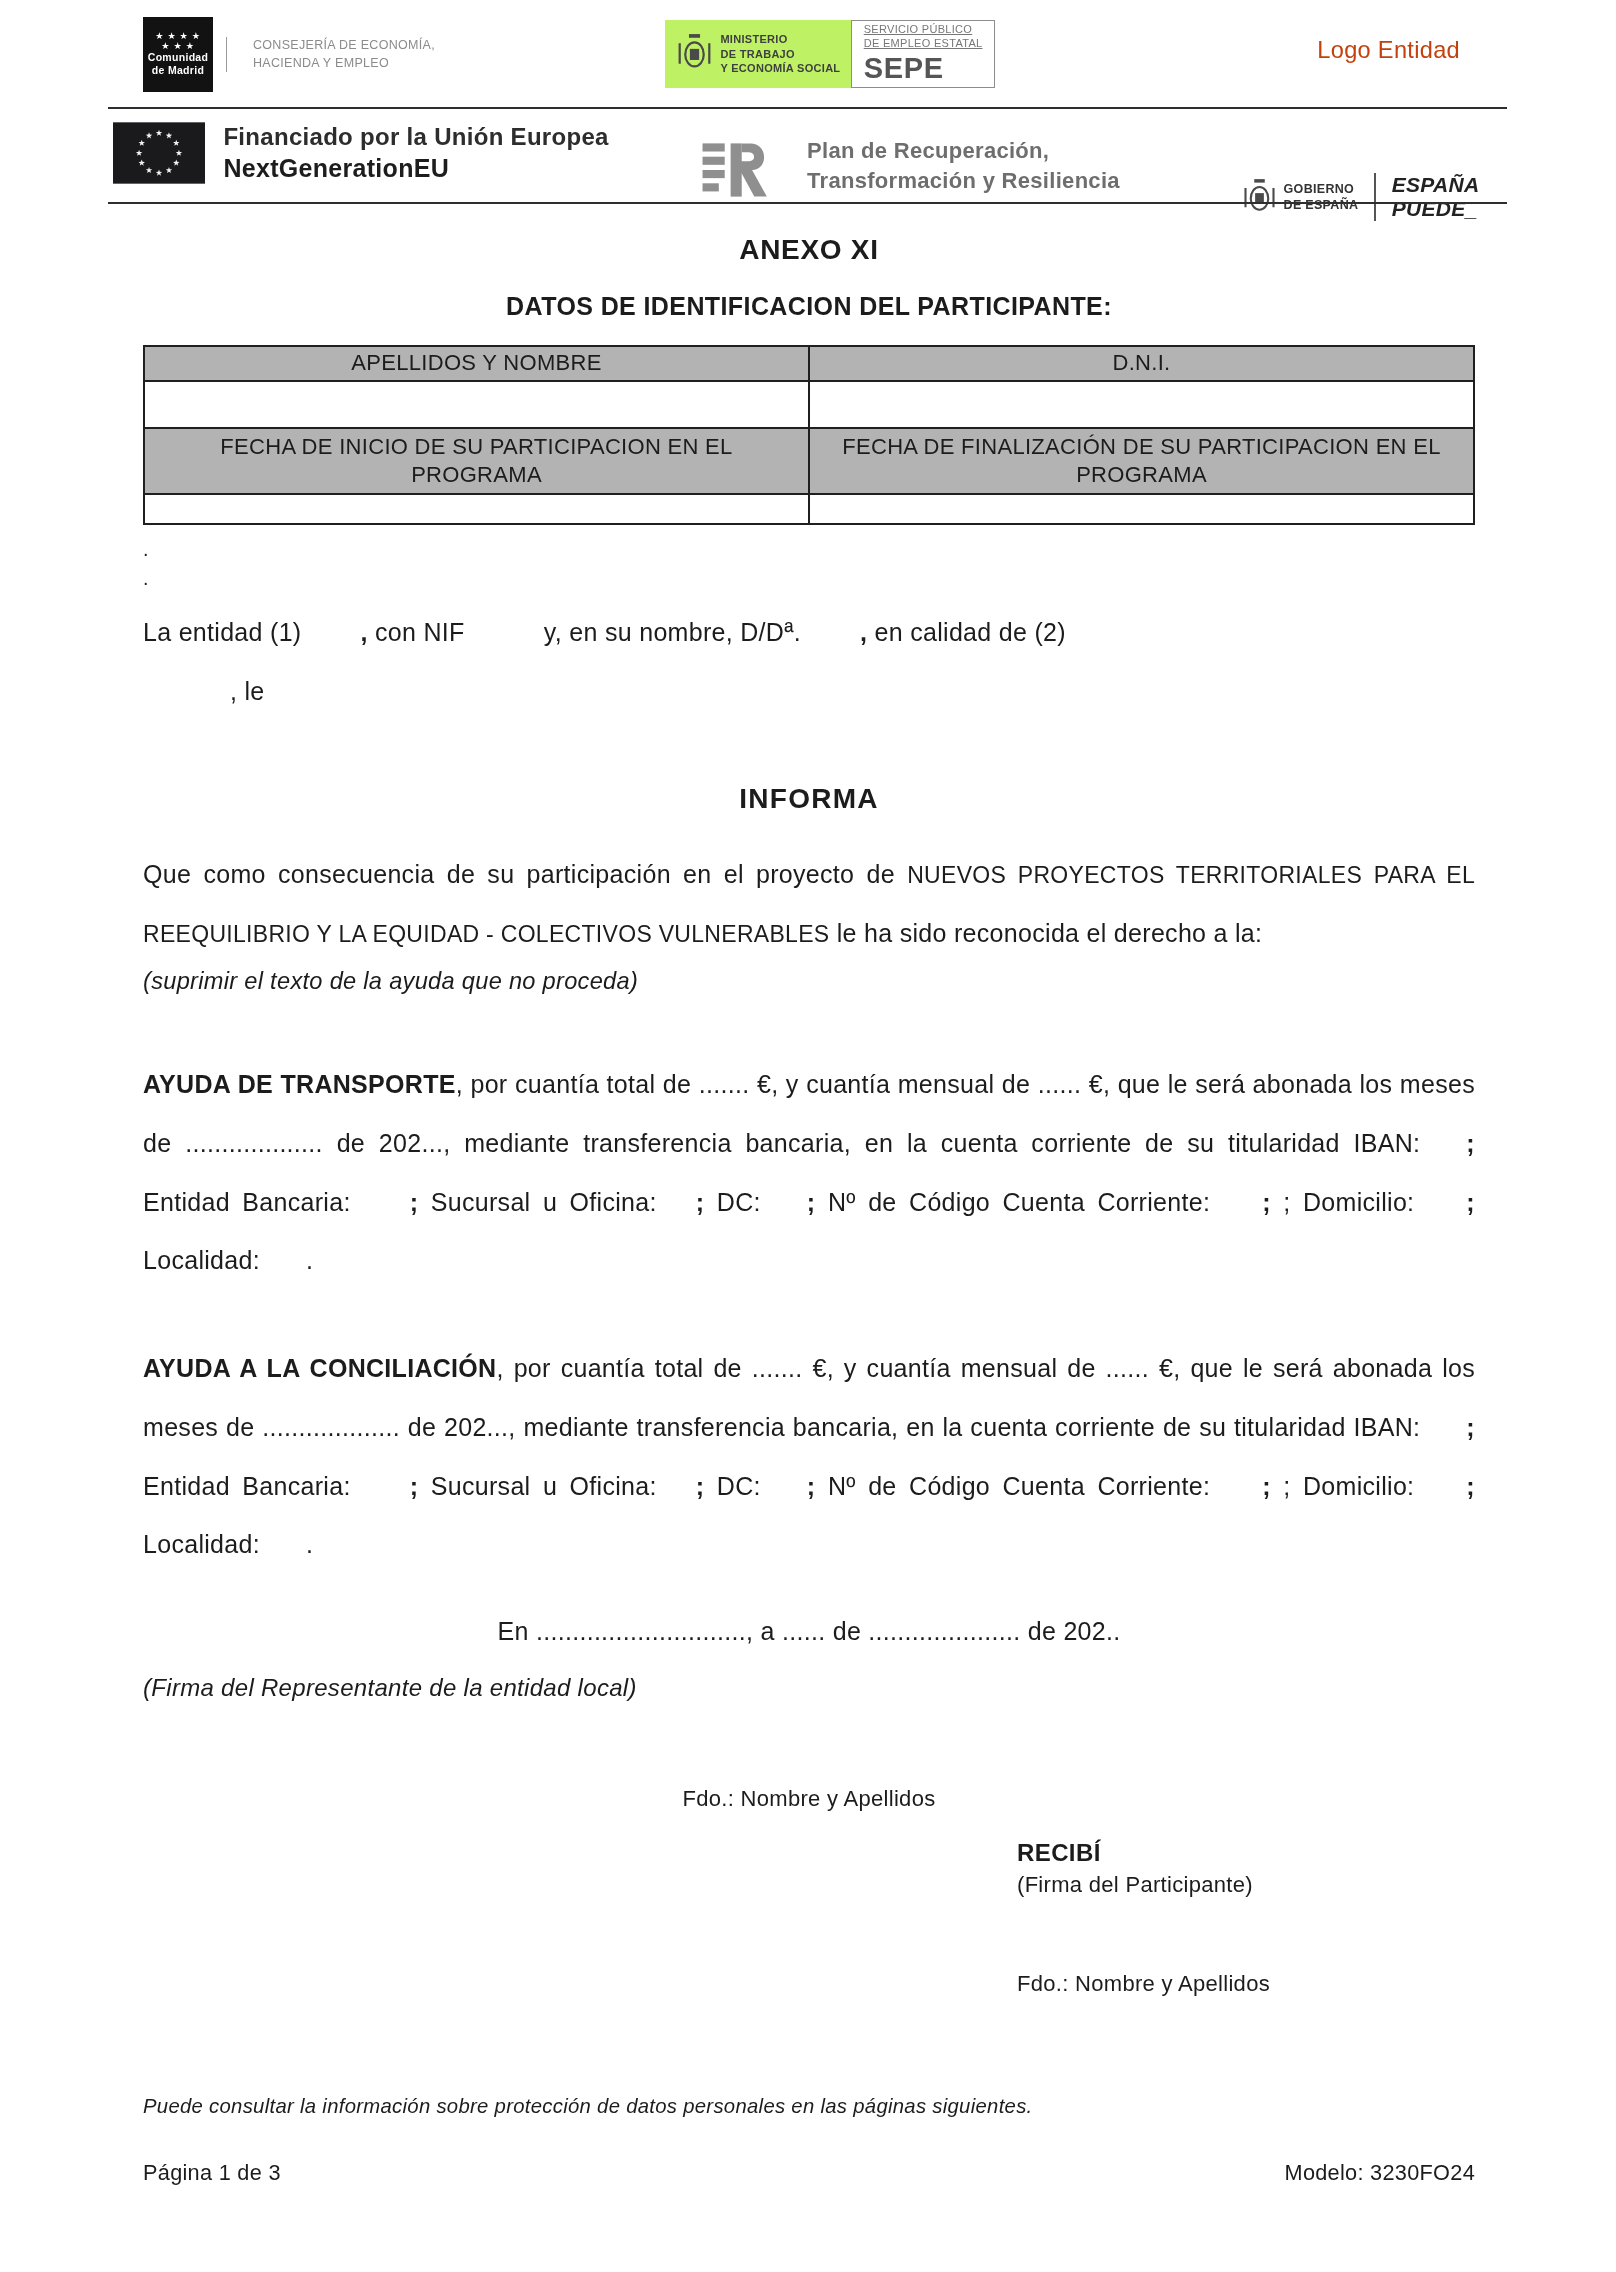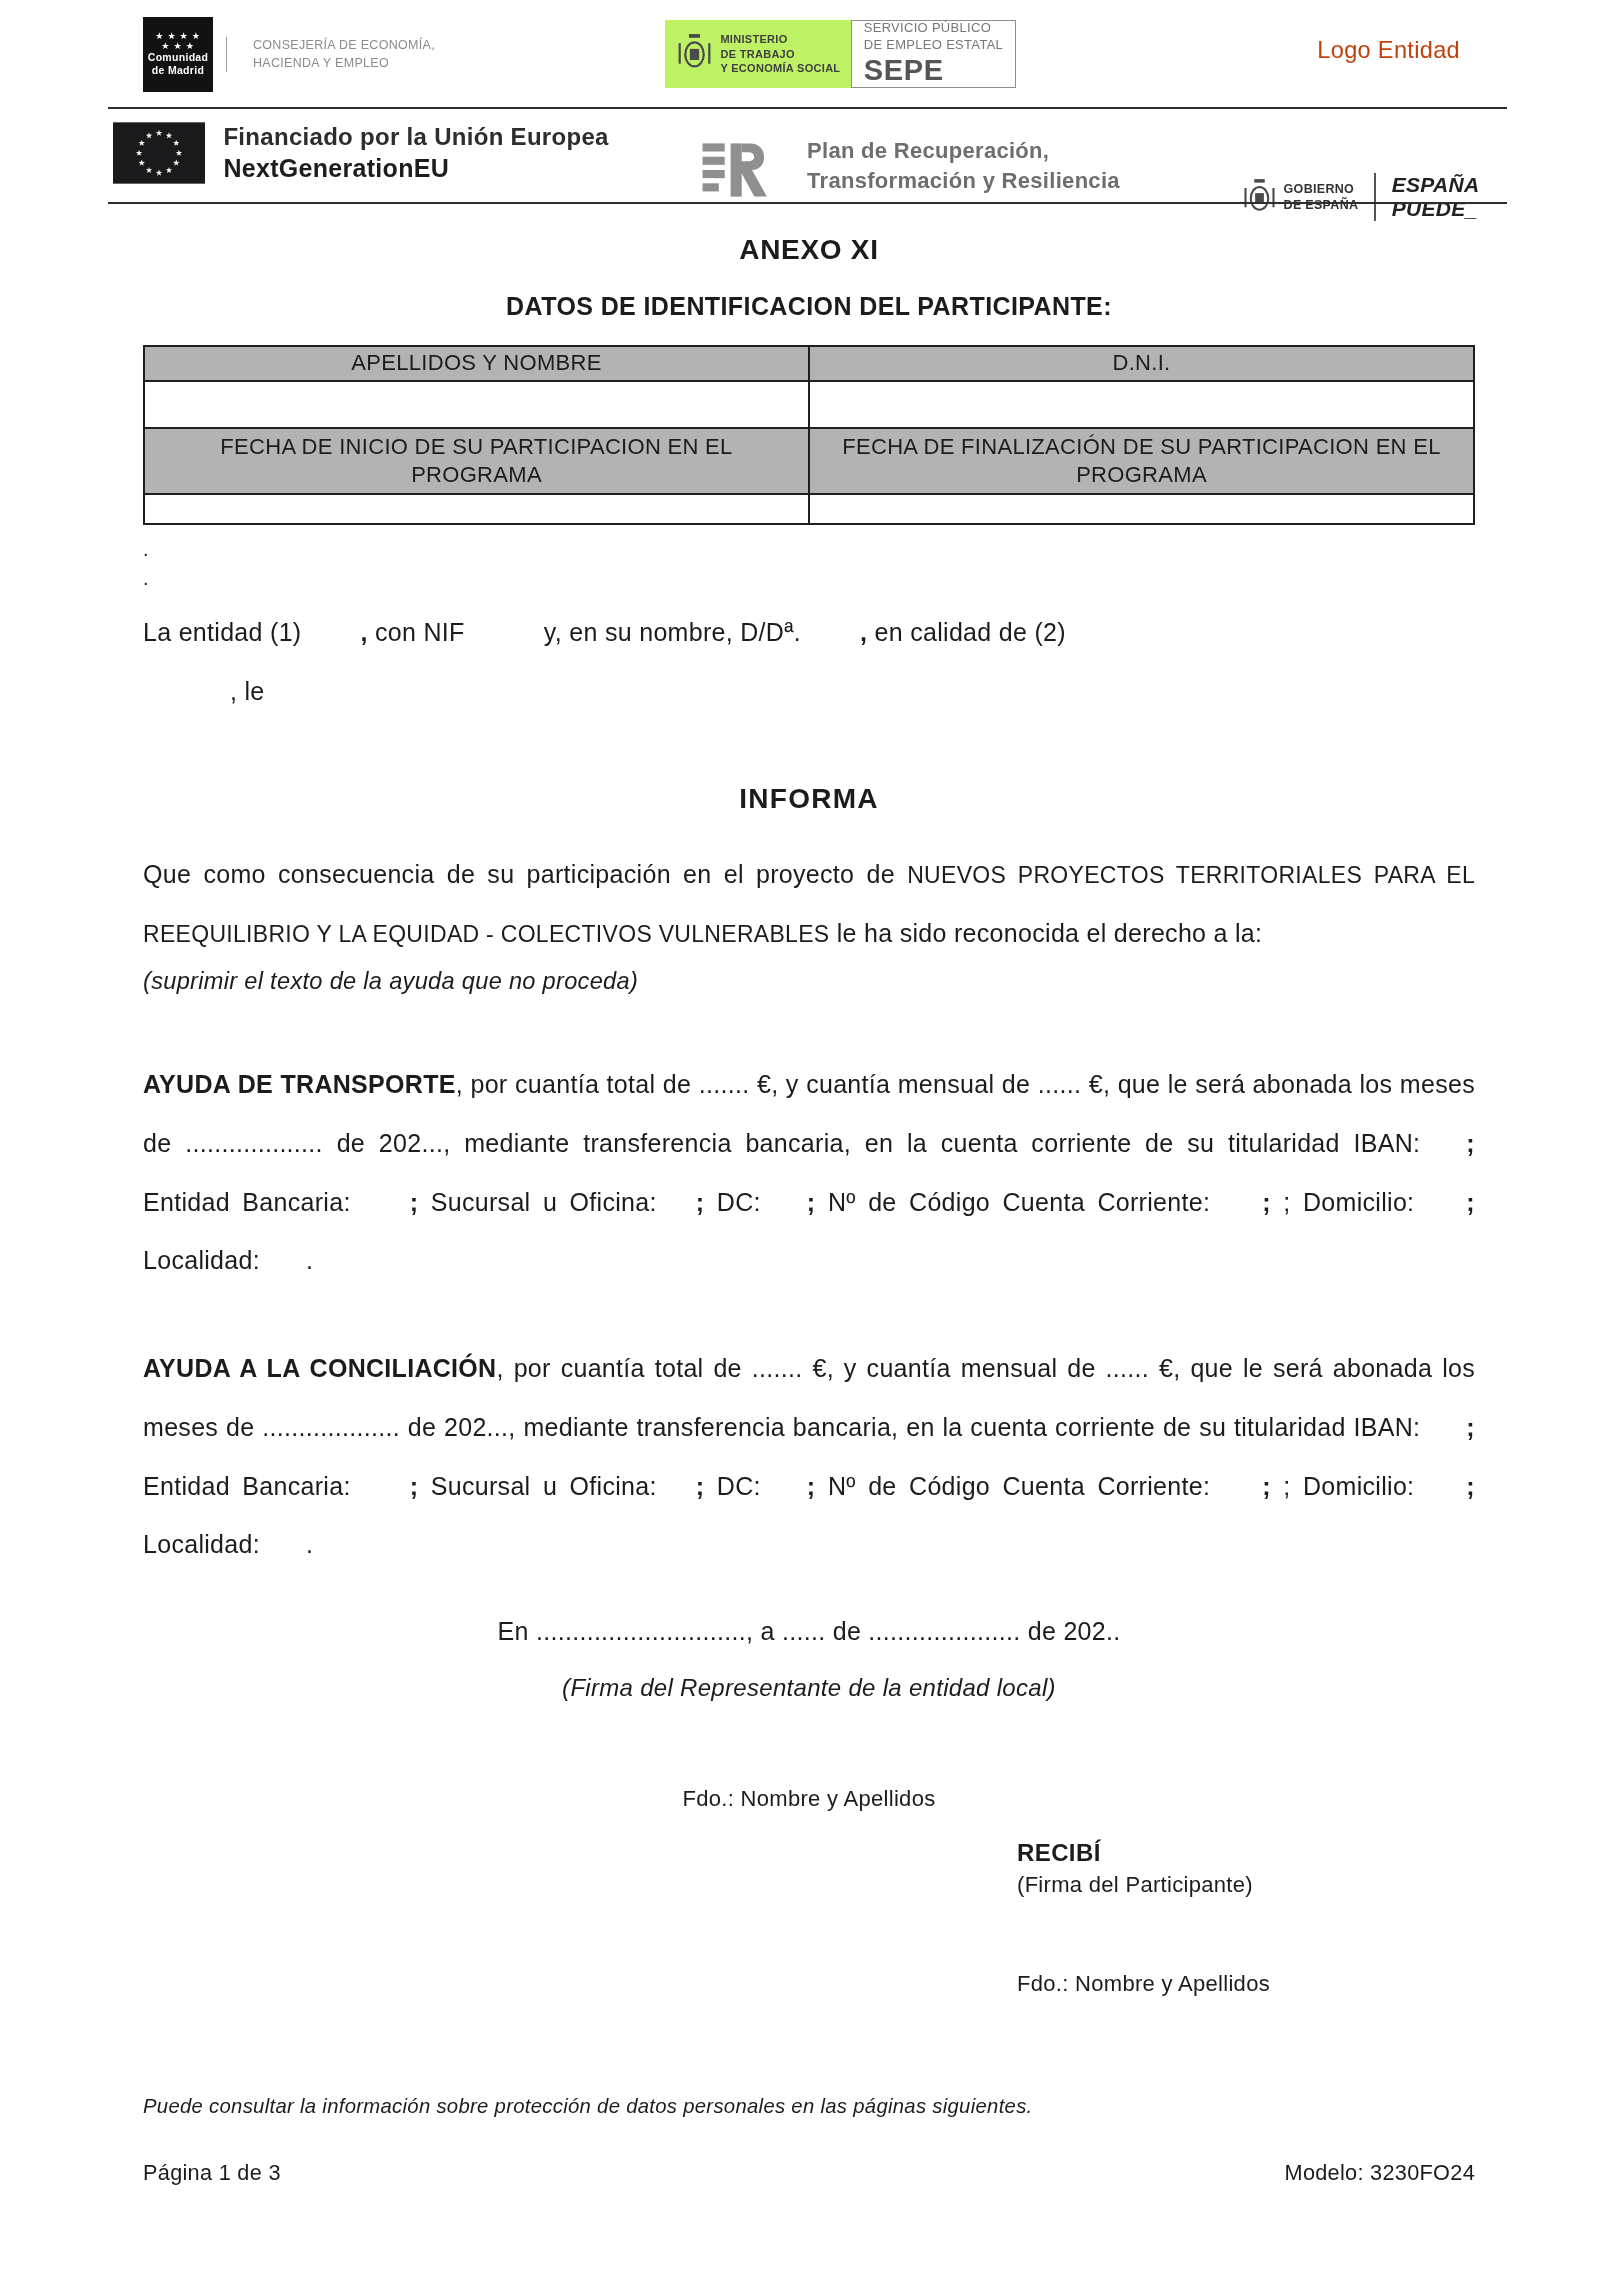--- a/index.html
+++ b/index.html
@@ -16,21 +16,21 @@
   .madrid-stars { font-size:9.2px; line-height:1.05; letter-spacing:0.7px; color:#fff; }
   .madrid-name { font-size:10.5px; font-weight:bold; line-height:1.12; text-align:center; margin-top:0.7px; }
   .madrid-dept { border-left:1.3px solid #9a9a9a; padding-left:26px; font-size:12.5px; color:#8b8b8b; line-height:1.4; }
 
   .ministerio-wrap { position:absolute; left:665px; top:19.7px; display:flex; align-items:stretch; height:68px; }
   .ministerio-left { background:#bef264; display:flex; align-items:center; gap:7.9px; padding:5.2px 10.5px; }
   .coat { width:37px; height:45px; }
   .coat-sm { width:35px; height:43px; }
   .ministerio-text { font-size:11px; font-weight:bold; color:#3f3f3f; line-height:1.3; }
   .sepe-box { border:1.3px solid #8d8d8d; background:#fff; padding:5.2px 11.8px; display:flex; flex-direction:column; justify-content:center; }
-  .sepe-small { font-size:13px; color:#777; line-height:1.25; }
+  .sepe-small { font-size:11px; color:#777; line-height:1.25;text-decoration:underline; }
   .sepe-name { font-size:29px; font-weight:bold; color:#555; letter-spacing:0.7px; margin-top:1.3px; }
 
   .logo-entidad { position:absolute; right:157px; top:37px; font-size:23.6px; color:#c2410c; }
 
   .rule1 { position:absolute; top:107px; left:108px; right:110px; height:2px; background:#2e2e2e; }
   .rule2 { position:absolute; top:202px; left:108px; right:110px; height:2px; background:#2e2e2e; }
 
   
   .eu-block { position:absolute; left:113px; top:122px; display:flex; align-items:center; gap:18.4px; }
   .eu-flag { width:92px; height:62px; display:block; }
@@ -71,21 +71,21 @@
   .informa-h { margin-top:63px; text-align:center; font-size:28px; font-weight:bold; letter-spacing:1.3px; }
   .informa-p { margin-top:30px; text-align:justify; }
   .caps-small { font-size:23px; }
   .suprimir { margin-top:5.2px; font-style:italic; font-size:23.6px; }
 
   .ayuda { margin-top:60px; text-align:justify; }
   .ayuda2 { margin-top:49px; }
   .b { font-weight:bold; }
 
   .fecha-line { margin-top:43px; text-align:center; font-size:25px; }
-  .rep-line { margin-top:27.6px; text-align:center; font-size:24px; font-style:italic; }
+  .rep-line { margin-top:27.6px; font-size:24px; font-style:italic; }
   .fdo1 { margin-top:84px; text-align:center; font-size:22px; }
   .recibi-block { margin-top:27.6px; margin-left:874px; }
   .recibi { font-size:24px; font-weight:bold; letter-spacing:0.4px; }
   .participante { font-size:22px; margin-top:5.2px; }
   .fdo2 { margin-top:73px; margin-left:874px; font-size:22px; }
   .nota { margin-top:98px; font-size:20.3px; font-style:italic; }
 
   .footer-left  { position:absolute; left:143px;  top:2160px; font-size:21.7px; }
   .footer-right { position:absolute; right:142px; top:2160px; font-size:21.7px; }
 </style>

